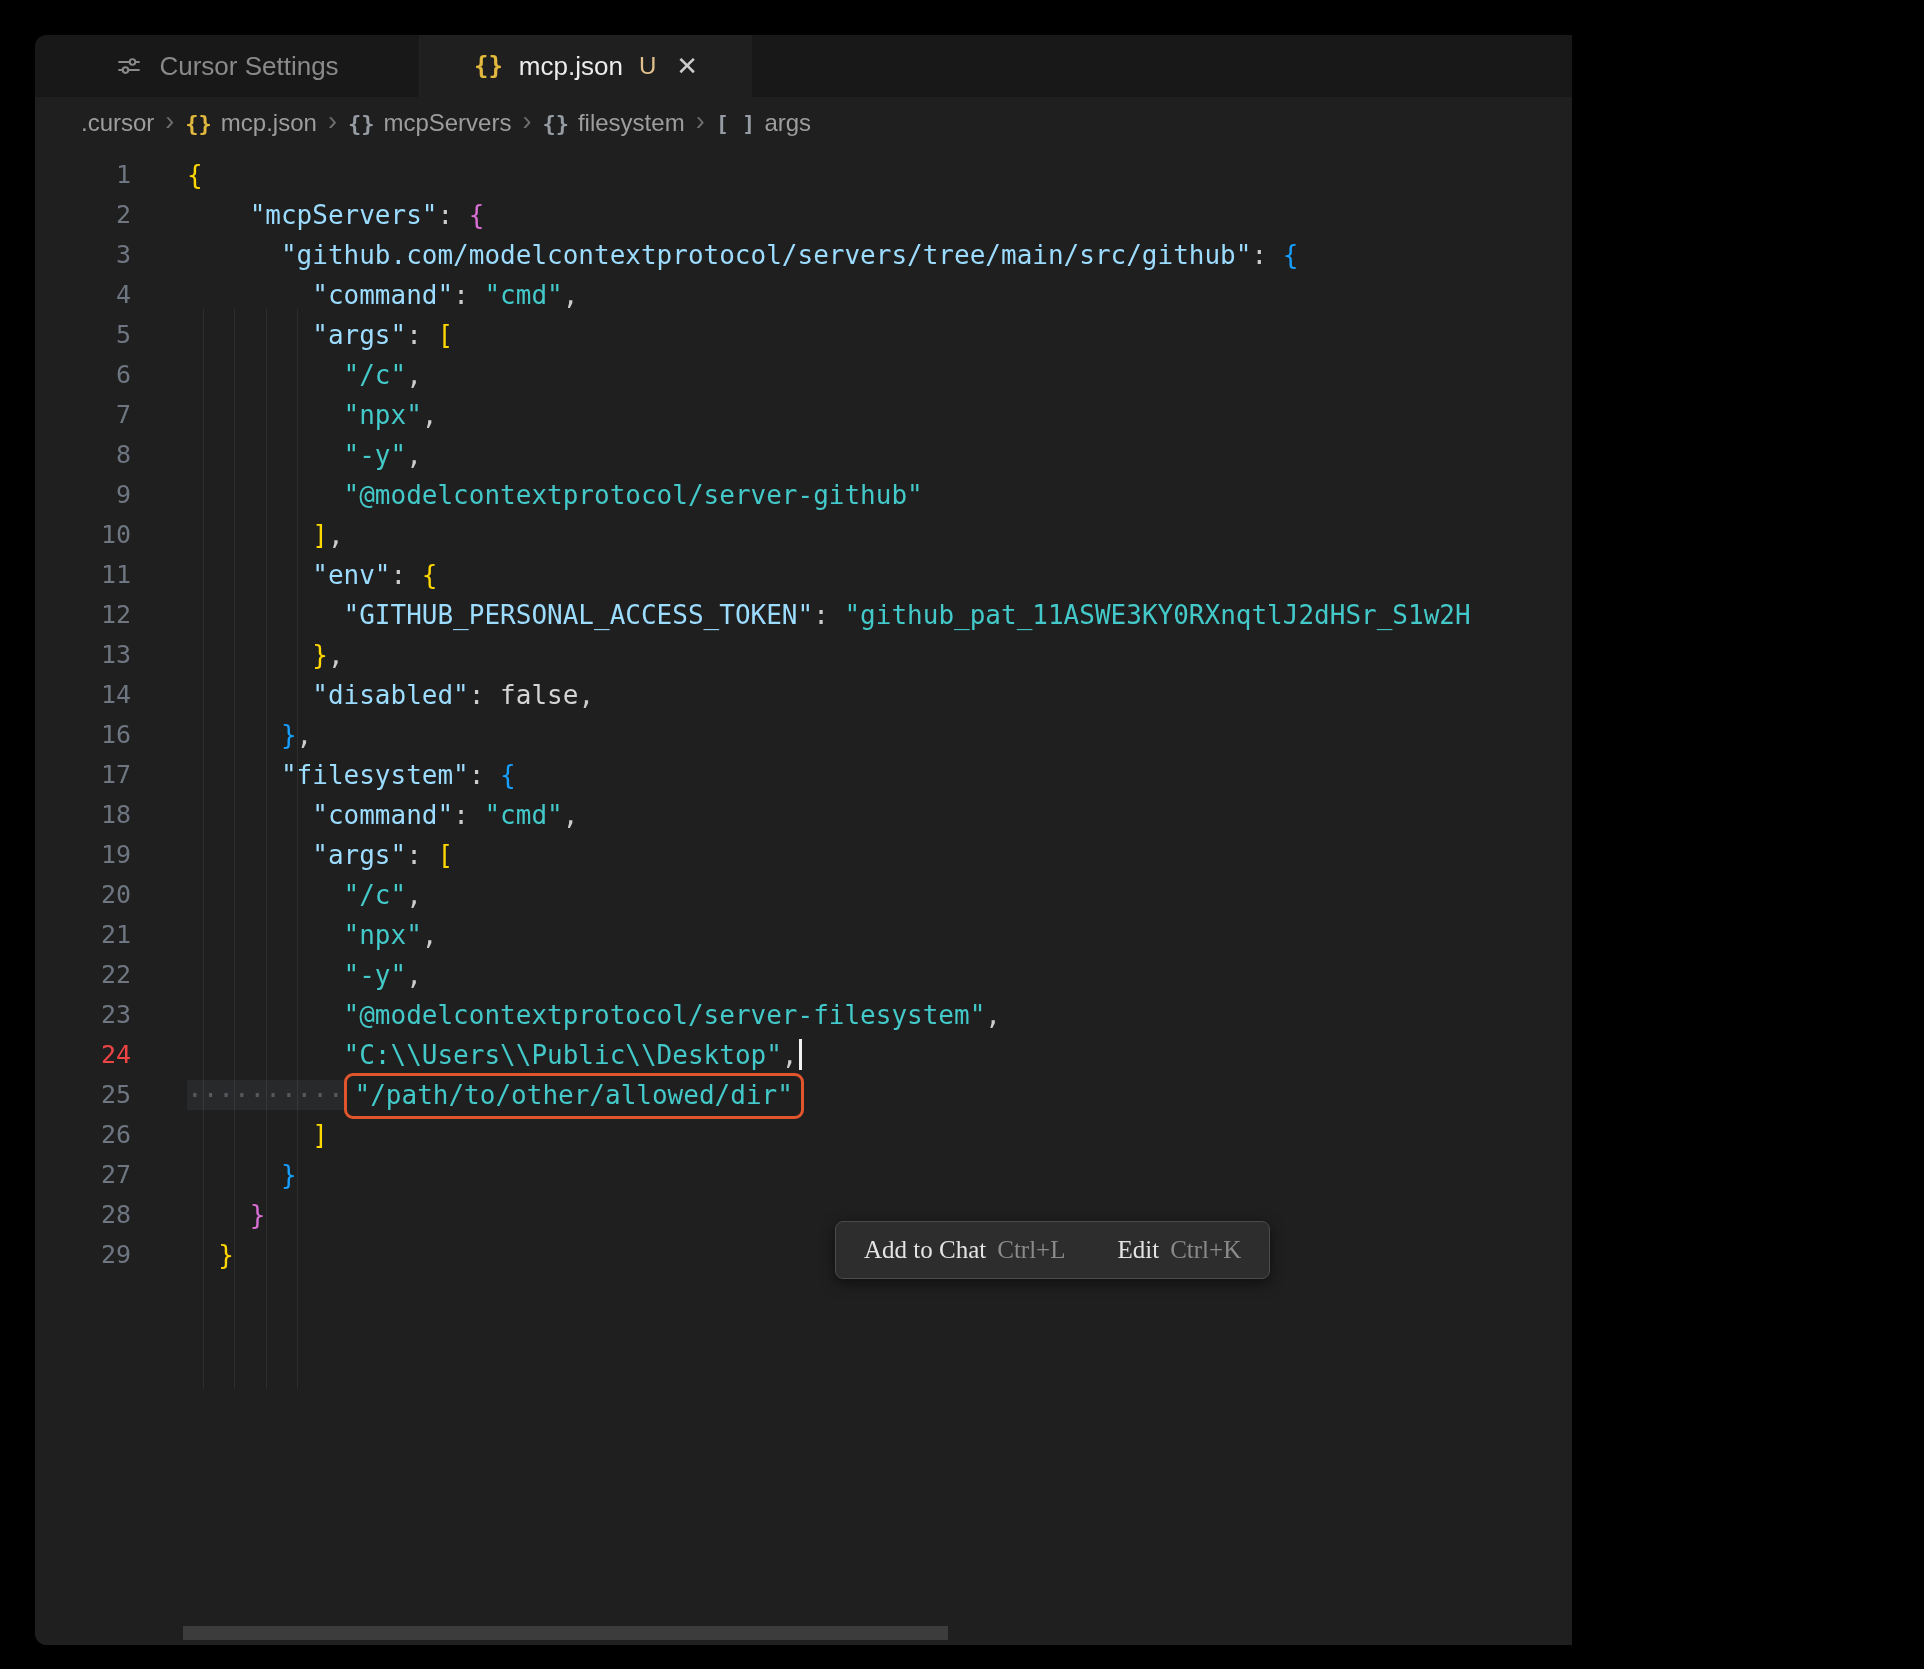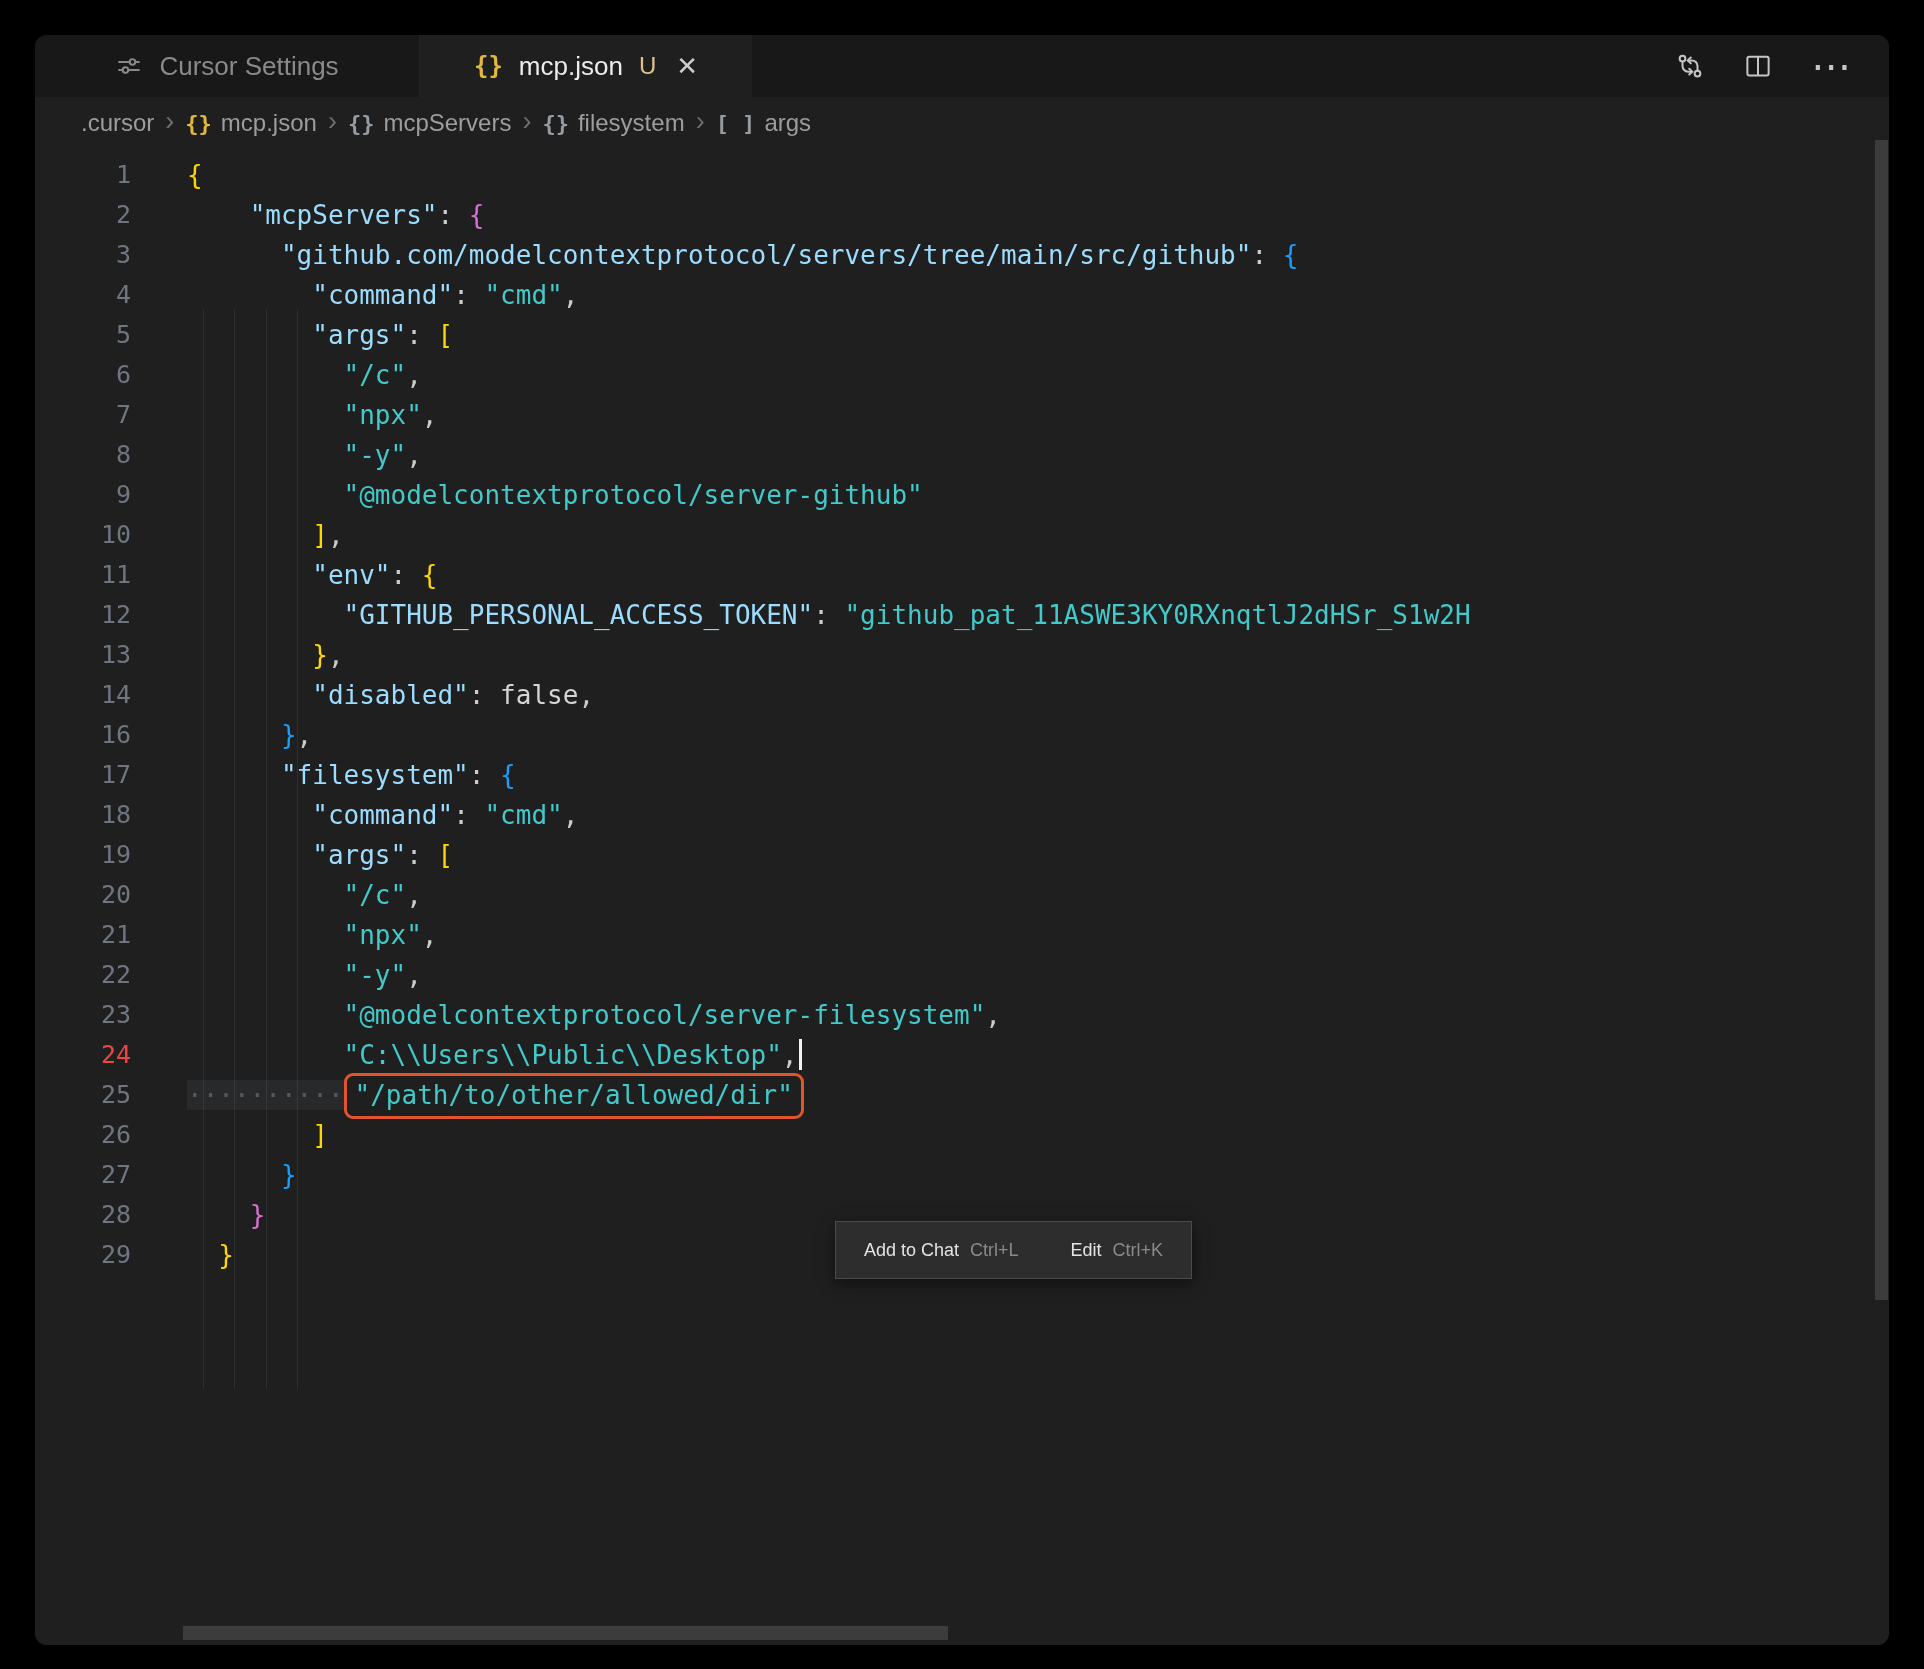--- a/index.html
+++ b/index.html
@@ -1,16 +1,16 @@
 <!DOCTYPE html>
 <html><head>
 <meta charset="utf-8">
 <style>
   html,body{margin:0;padding:0;background:#000;}
-  .stage{position:relative;width:1924px;height:1669px;background:#000;overflow:hidden;
+  .stage{position:relative;width:1572px;height:1669px;background:#000;overflow:hidden;
          font-family:"Liberation Sans","DejaVu Sans",sans-serif;}
   .window{position:absolute;left:35px;top:35px;width:1854px;height:1610px;
           background:#1f1f1f;border-radius:12px;overflow:hidden;}
 
   
   .tabbar{height:62px;background:#181818;display:flex;align-items:stretch;}
   .tab{display:flex;align-items:center;justify-content:center;gap:16px;font-size:26px;cursor:pointer;}
   .tab.inactive{width:384px;color:#8a8a8a;background:#181818;border-right:1px solid #242424;}
   .tab.active{width:332px;background:#1f1f1f;color:#ececec;}
   .tab-ic svg{display:block;}
@@ -46,23 +46,23 @@
   .tok-bb{color:#179fff;}
   .tok-ws{color:#55595d;background:rgba(83,89,93,0.18);}
   .caret{display:inline-block;width:3px;height:31px;background:#f2f2f2;vertical-align:-6px;margin-left:1px;}
   .hlbox{border:3px solid #e0552c;border-radius:9px;padding:4px 8px 6px 8px;}
 
   .guide{position:absolute;top:160px;height:1080px;width:1px;background:rgba(255,255,255,0.07);}
   .g1{left:168px;} .g2{left:199px;} .g3{left:231px;} .g4{left:262px;}
 
   
   .popup{position:absolute;left:800px;top:1072px;height:56px;display:flex;align-items:center;gap:52px;
-         padding:0 28px;background:#2d2d2d;border:1px solid #4b4b4b;border-radius:0;
-         box-shadow:0 4px 14px rgba(0,0,0,0.55);font-family:Liberation Sans, sans-serif;
-         font-size:18px;z-index:10;}
+         padding:0 28px;background:#2d2d2d;border:1px solid #4b4b4b;border-radius:8px;
+         box-shadow:0 4px 14px rgba(0,0,0,0.55);font-family:Liberation Serif, serif;
+         font-size:25px;z-index:10;}
   .popup-btn{display:flex;align-items:center;gap:11px;color:#e4e4e4;cursor:pointer;}
   .kbd{color:#8a8a8a;}
 
   
   .vthumb{position:absolute;right:1px;top:105px;width:13px;height:1160px;background:rgba(121,121,121,0.33);}
   .hthumb{position:absolute;left:148px;bottom:5px;width:765px;height:14px;background:rgba(121,121,121,0.33);}
 </style>
 </head>
 <body>
 

